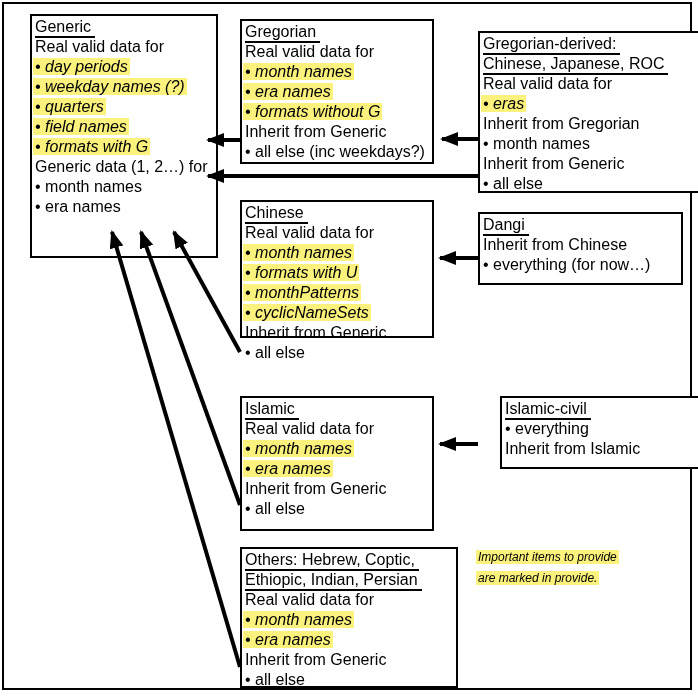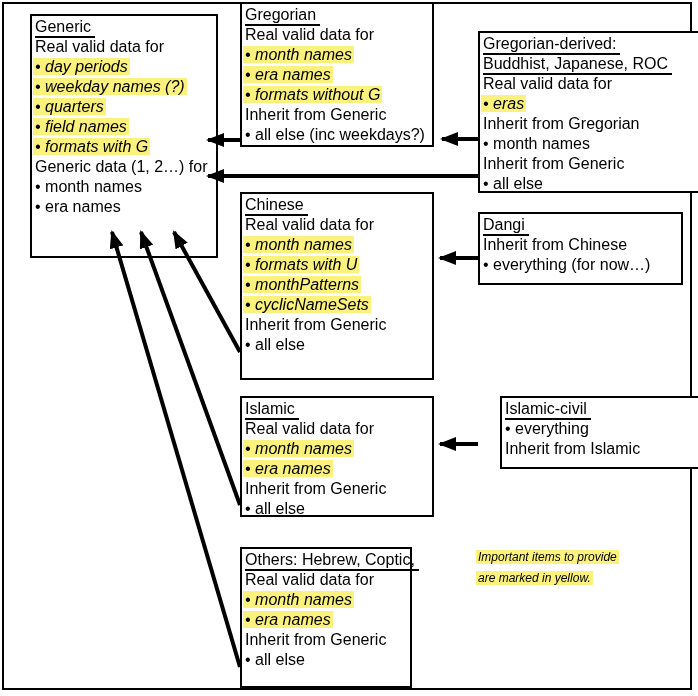--- a/index.html
+++ b/index.html
@@ -37,85 +37,86 @@
     <div class="line"><span class="hl">• day periods</span></div>
     <div class="line"><span class="hl">• weekday names (?)</span></div>
     <div class="line"><span class="hl">• quarters</span></div>
     <div class="line"><span class="hl">• field names</span></div>
     <div class="line"><span class="hl">• formats with G</span></div>
     <div class="line"><span>Generic data (1, 2…) for</span></div>
     <div class="line"><span>• month names</span></div>
     <div class="line"><span>• era names</span></div>
   </div>
 
-  <div class="box" style="left:240px;top:2px;width:194px;height:145px">
+  <div class="box" style="left:240px;top:19px;width:194px;height:145px">
     <div class="line"><span class="title">Gregorian</span></div>
     <div class="line"><span>Real valid data for</span></div>
     <div class="line"><span class="hl">• month names</span></div>
     <div class="line"><span class="hl">• era names</span></div>
     <div class="line"><span class="hl">• formats without G</span></div>
     <div class="line"><span>Inherit from Generic</span></div>
     <div class="line"><span>• all else (inc weekdays?)</span></div>
   </div>
 
   <div class="box" style="left:478px;top:31px;width:245px;height:162px">
     <div class="line"><span class="title">Gregorian-derived:</span></div>
-    <div class="line"><span class="title">Buddhist, Japanese, ROC</span></div>
+    <div class="line"><span class="title">Chinese, Japanese, ROC</span></div>
     <div class="line"><span>Real valid data for</span></div>
     <div class="line"><span class="hl">• eras</span></div>
     <div class="line"><span>Inherit from Gregorian</span></div>
     <div class="line"><span>• month names</span></div>
     <div class="line"><span>Inherit from Generic</span></div>
     <div class="line"><span>• all else</span></div>
   </div>
 
-  <div class="box" style="left:240px;top:192px;width:194px;height:188px">
+  <div class="box" style="left:240px;top:200px;width:194px;height:138px">
     <div class="line"><span class="title">Chinese</span></div>
     <div class="line"><span>Real valid data for</span></div>
     <div class="line"><span class="hl">• month names</span></div>
     <div class="line"><span class="hl">• formats with U</span></div>
     <div class="line"><span class="hl">• monthPatterns</span></div>
     <div class="line"><span class="hl">• cyclicNameSets</span></div>
     <div class="line"><span>Inherit from Generic</span></div>
     <div class="line"><span>• all else</span></div>
   </div>
 
   <div class="box" style="left:478px;top:212px;width:205px;height:73px">
     <div class="line"><span class="title">Dangi</span></div>
     <div class="line"><span>Inherit from Chinese</span></div>
     <div class="line"><span>• everything (for now…)</span></div>
   </div>
 
-  <div class="box" style="left:240px;top:396px;width:194px;height:121px">
+  <div class="box" style="left:240px;top:396px;width:194px;height:135px">
     <div class="line"><span class="title">Islamic</span></div>
     <div class="line"><span>Real valid data for</span></div>
     <div class="line"><span class="hl">• month names</span></div>
     <div class="line"><span class="hl">• era names</span></div>
     <div class="line"><span>Inherit from Generic</span></div>
     <div class="line"><span>• all else</span></div>
   </div>
 
   <div class="box" style="left:500px;top:396px;width:205px;height:73px">
     <div class="line"><span class="title">Islamic-civil</span></div>
     <div class="line"><span>• everything</span></div>
     <div class="line"><span>Inherit from Islamic</span></div>
   </div>
 
-  <div class="box" style="left:240px;top:547px;width:172px;height:141px">
+  <div class="box" style="left:240px;top:547px;width:218px;height:141px">
     <div class="line"><span class="title">Others: Hebrew, Coptic,</span></div>
+    <div class="line"><span class="title">Ethiopic, Indian, Persian</span></div>
     <div class="line"><span>Real valid data for</span></div>
     <div class="line"><span class="hl">• month names</span></div>
     <div class="line"><span class="hl">• era names</span></div>
     <div class="line"><span>Inherit from Generic</span></div>
     <div class="line"><span>• all else</span></div>
   </div>
 
   <div class="note-block" style="left:478px;top:547px;width:220px">
     <div class="line"><span class="hl">Important items to provide</span></div>
-    <div class="line"><span class="hl">are marked in yellow.</span></div>
+    <div class="line"><span class="hl">are marked in provide.</span></div>
   </div>
 
   <svg class="arrows" width="698" height="696" viewBox="0 0 698 696">
     <defs>
       <marker id="ah" markerWidth="20" markerHeight="14" refX="16" refY="7" orient="auto" markerUnits="userSpaceOnUse">
         <path d="M0,0 L18,7 L0,14 Z" fill="#000"></path>
       </marker>
     </defs>
     <line x1="240" y1="140" x2="208" y2="140" stroke="#000" stroke-width="4" marker-end="url(#ah)"></line>
     <line x1="478" y1="139" x2="442" y2="139" stroke="#000" stroke-width="4" marker-end="url(#ah)"></line>

